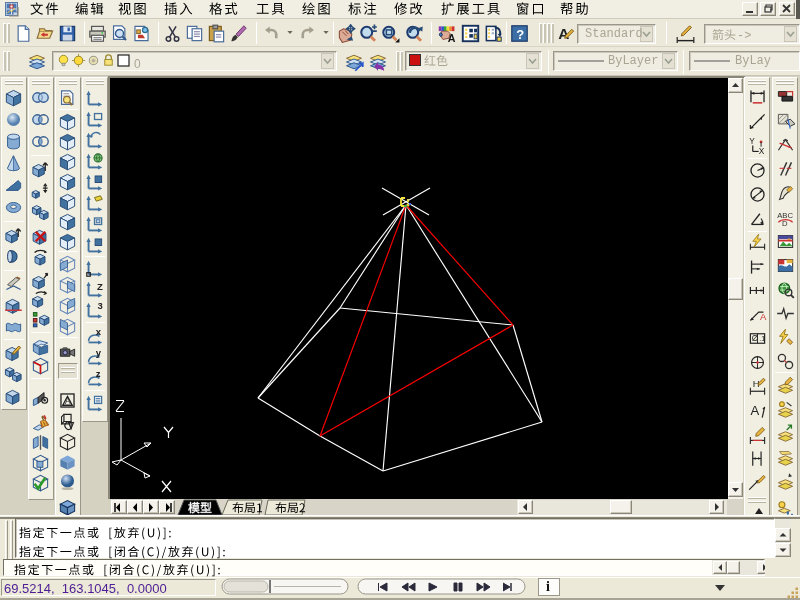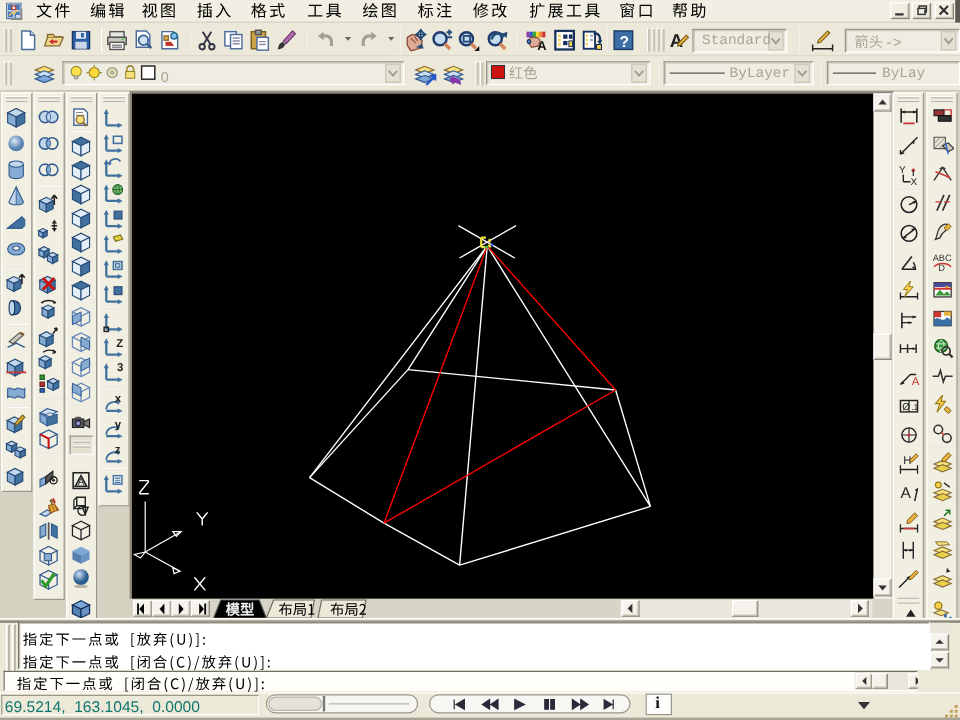--- a/index.html
+++ b/index.html
@@ -1078,21 +1078,21 @@
   </svg>
 <div style="position:absolute;left:727px;top:561px;width:13px;height:13px;background:#f4f2ea;border:1px solid #fff;border-right-color:#8a877a;border-bottom-color:#8a877a;box-shadow:inset -1px -1px 0 #c9c5b8"></div>
 <svg style="position:absolute;left:727px;top:561px" width="13" height="13" viewBox="0 0 13 13"></svg>
 <div style="position:absolute;left:757px;top:561px;width:14px;height:13px;background:#f4f2ea;border:1px solid #fff;border-right-color:#8a877a;border-bottom-color:#8a877a;box-shadow:inset -1px -1px 0 #c9c5b8"></div>
 <svg style="position:absolute;left:757px;top:561px" width="14" height="13" viewBox="0 0 14 13">
     <path d="M6 3 L9.5 6.5 L6 10 Z" fill="#333"></path>
   </svg>
 <div style="position:absolute;left:765px;top:559px;width:35px;height:17px;background:#ece9d8"></div>
 <div style="position:absolute;left:0px;top:577px;width:800px;height:23px;background:#ece9d8;border-top:1px solid #fff"></div>
 <div style="position:absolute;left:1px;top:579px;width:215px;height:17px;background:#ece9d8;border:1px solid #9a968a;border-right-color:#fff;border-bottom-color:#fff"></div>
-<div style="position:absolute;left:4px;top:581px;font:13px 'Liberation Sans',sans-serif;color:#0f766e;white-space:pre">69.5214,  163.1045,  0.0000</div>
+<div style="position:absolute;left:4px;top:581px;font:13px 'Liberation Sans',sans-serif;color:#4c1d95;white-space:pre">69.5214,  163.1045,  0.0000</div>
 <svg style="position:absolute;left:221px;top:578px" width="130" height="18">
     <rect x="1" y="1" width="126" height="15" rx="7.5" fill="#f7f6f2" stroke="#9a968a"></rect>
     <rect x="3" y="3" width="44" height="11" rx="5.5" fill="#e4e2d8" stroke="#b8b4a8"></rect>
     <line x1="49" y1="2" x2="49" y2="15" stroke="#777" stroke-width="2"></line>
     <line x1="53" y1="8.5" x2="120" y2="8.5" stroke="#b8b4a8" stroke-width="1"></line>
   </svg>
 <svg style="position:absolute;left:357px;top:578px" width="170" height="18">
     <rect x="1" y="1" width="167" height="15" rx="7.5" fill="#f7f6f2" stroke="#9a968a"></rect>
     <g transform="translate(18 2)">
       <path d="M3.5 3 V11 M12 3 L5 7 12 11 Z" fill="#2a2a3a" stroke="#2a2a3a" stroke-width="1"></path>

